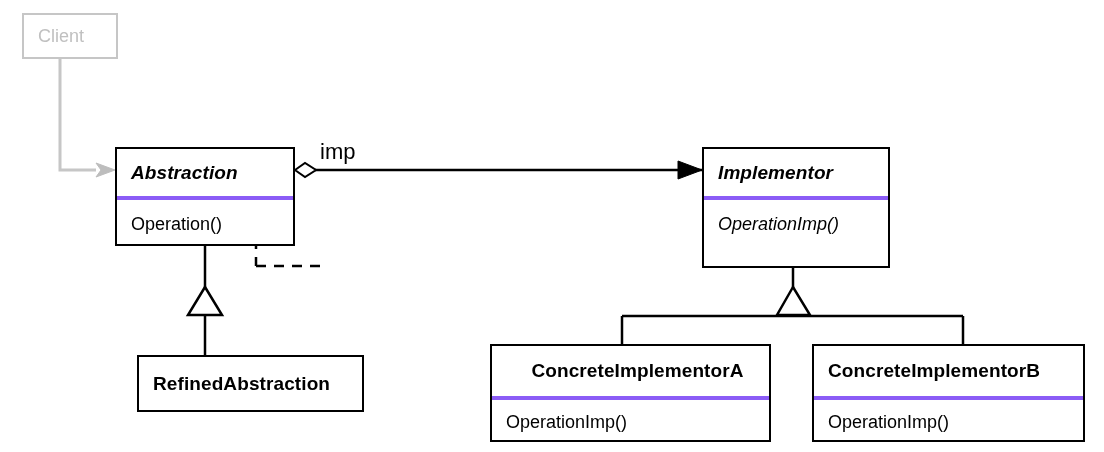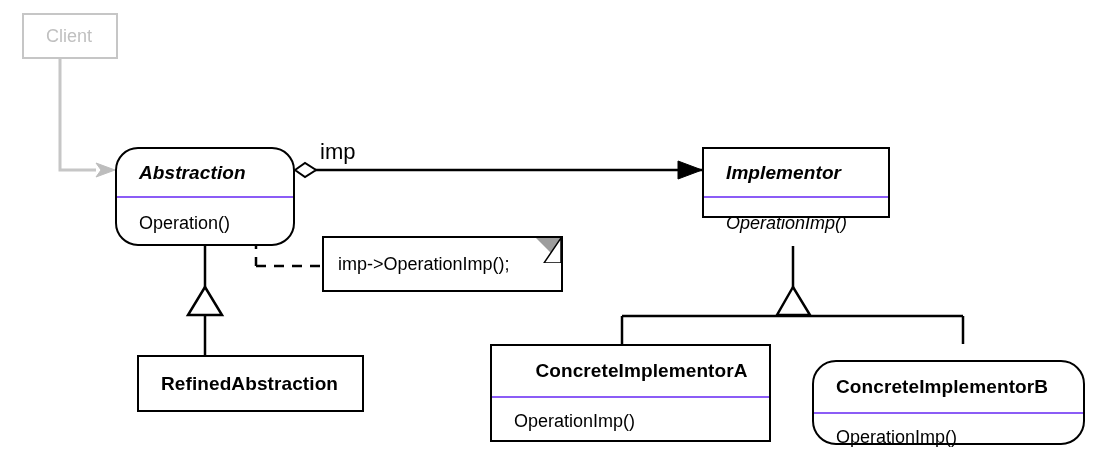--- a/index.html
+++ b/index.html
@@ -28,25 +28,25 @@
     background: #ffffff;
     border: 2px solid #000000;
   }
   .node.ghost {
     border: 2px solid #c6c6c6;
   }
   .compartment {
     box-sizing: border-box;
     display: flex;
     align-items: center;
-    padding-left: 22px;
+    padding-left: 14px;
     white-space: nowrap;
   }
   .compartment.divider {
-    border-top: 2px solid #8b5cf6;
+    border-top: 4px solid #8b5cf6;
   }
   .title-text {
     font-size: 19px;
     font-weight: bold;
     color: #000000;
     letter-spacing: 0.1px;
   }
   .title-text.abstract {
     font-style: italic;
   }
@@ -131,67 +131,60 @@
       <line x1="963" y1="316" x2="963" y2="344" stroke="#000000" stroke-width="2.5"></line>
     </g>
   </svg>
 
   <div class="node ghost" style="left:22px; top:13px; width:96px; height:46px;">
     <div class="compartment" style="height:100%;">
       <span class="ghost-text">Client</span>
     </div>
   </div>
 
-  <div class="node" style="left:115px; top:147px; width:180px; height:99px;border-radius:23px;">
+  <div class="node" style="left:115px; top:147px; width:180px; height:99px;">
     <div class="compartment" style="height:47px;">
       <span class="title-text abstract">Abstraction</span>
     </div>
     <div class="compartment divider" style="height:52px;">
       <span class="member-text">Operation()</span>
     </div>
   </div>
 
   <div class="node" style="left:93px; top:355px; width:227px; height:57px;margin-left:44px;">
     <div class="compartment" style="height:100%;">
       <span class="title-text">RefinedAbstraction</span>
     </div>
   </div>
 
-  <div class="node" style="left:702px; top:147px; width:188px; height:71px;">
+  <div class="node" style="left:702px; top:147px; width:188px; height:121px;">
     <div class="compartment" style="height:47px;">
       <span class="title-text abstract">Implementor</span>
     </div>
     <div class="compartment divider" style="height:52px;">
       <span class="member-text abstract">OperationImp()</span>
     </div>
   </div>
 
   <div class="node" style="left:490px; top:344px; width:281px; height:98px;">
     <div class="compartment" style="height:50px;justify-content:center;">
       <span class="title-text">ConcreteImplementorA</span>
     </div>
     <div class="compartment divider" style="height:48px;">
       <span class="member-text">OperationImp()</span>
     </div>
   </div>
 
-  <div class="node" style="left:812px; top:360px; width:273px; height:85px;border-radius:24px;">
+  <div class="node" style="left:812px; top:344px; width:273px; height:98px;">
     <div class="compartment" style="height:50px;">
       <span class="title-text">ConcreteImplementorB</span>
     </div>
     <div class="compartment divider" style="height:48px;">
       <span class="member-text">OperationImp()</span>
     </div>
   </div>
 
   <div class="edge-label" style="left:320px; top:139px;">
     <span>imp</span>
   </div>
 
-  <div class="note" style="left:322px; top:236px; width:241px; height:56px;">
-    <span class="note-text">imp-&gt;OperationImp();</span>
-    <svg class="note-fold-edge" viewBox="0 0 25 25" xmlns="http://www.w3.org/2000/svg">
-      <polygon points="0,0 25,0 25,25" fill="#9d9d9d"></polygon>
-      <polygon points="25,0 25,25 8,25" fill="#ffffff" stroke="#000000" stroke-width="1.5"></polygon>
-    </svg>
-  </div>
 
 </div>
 
 </body></html>

